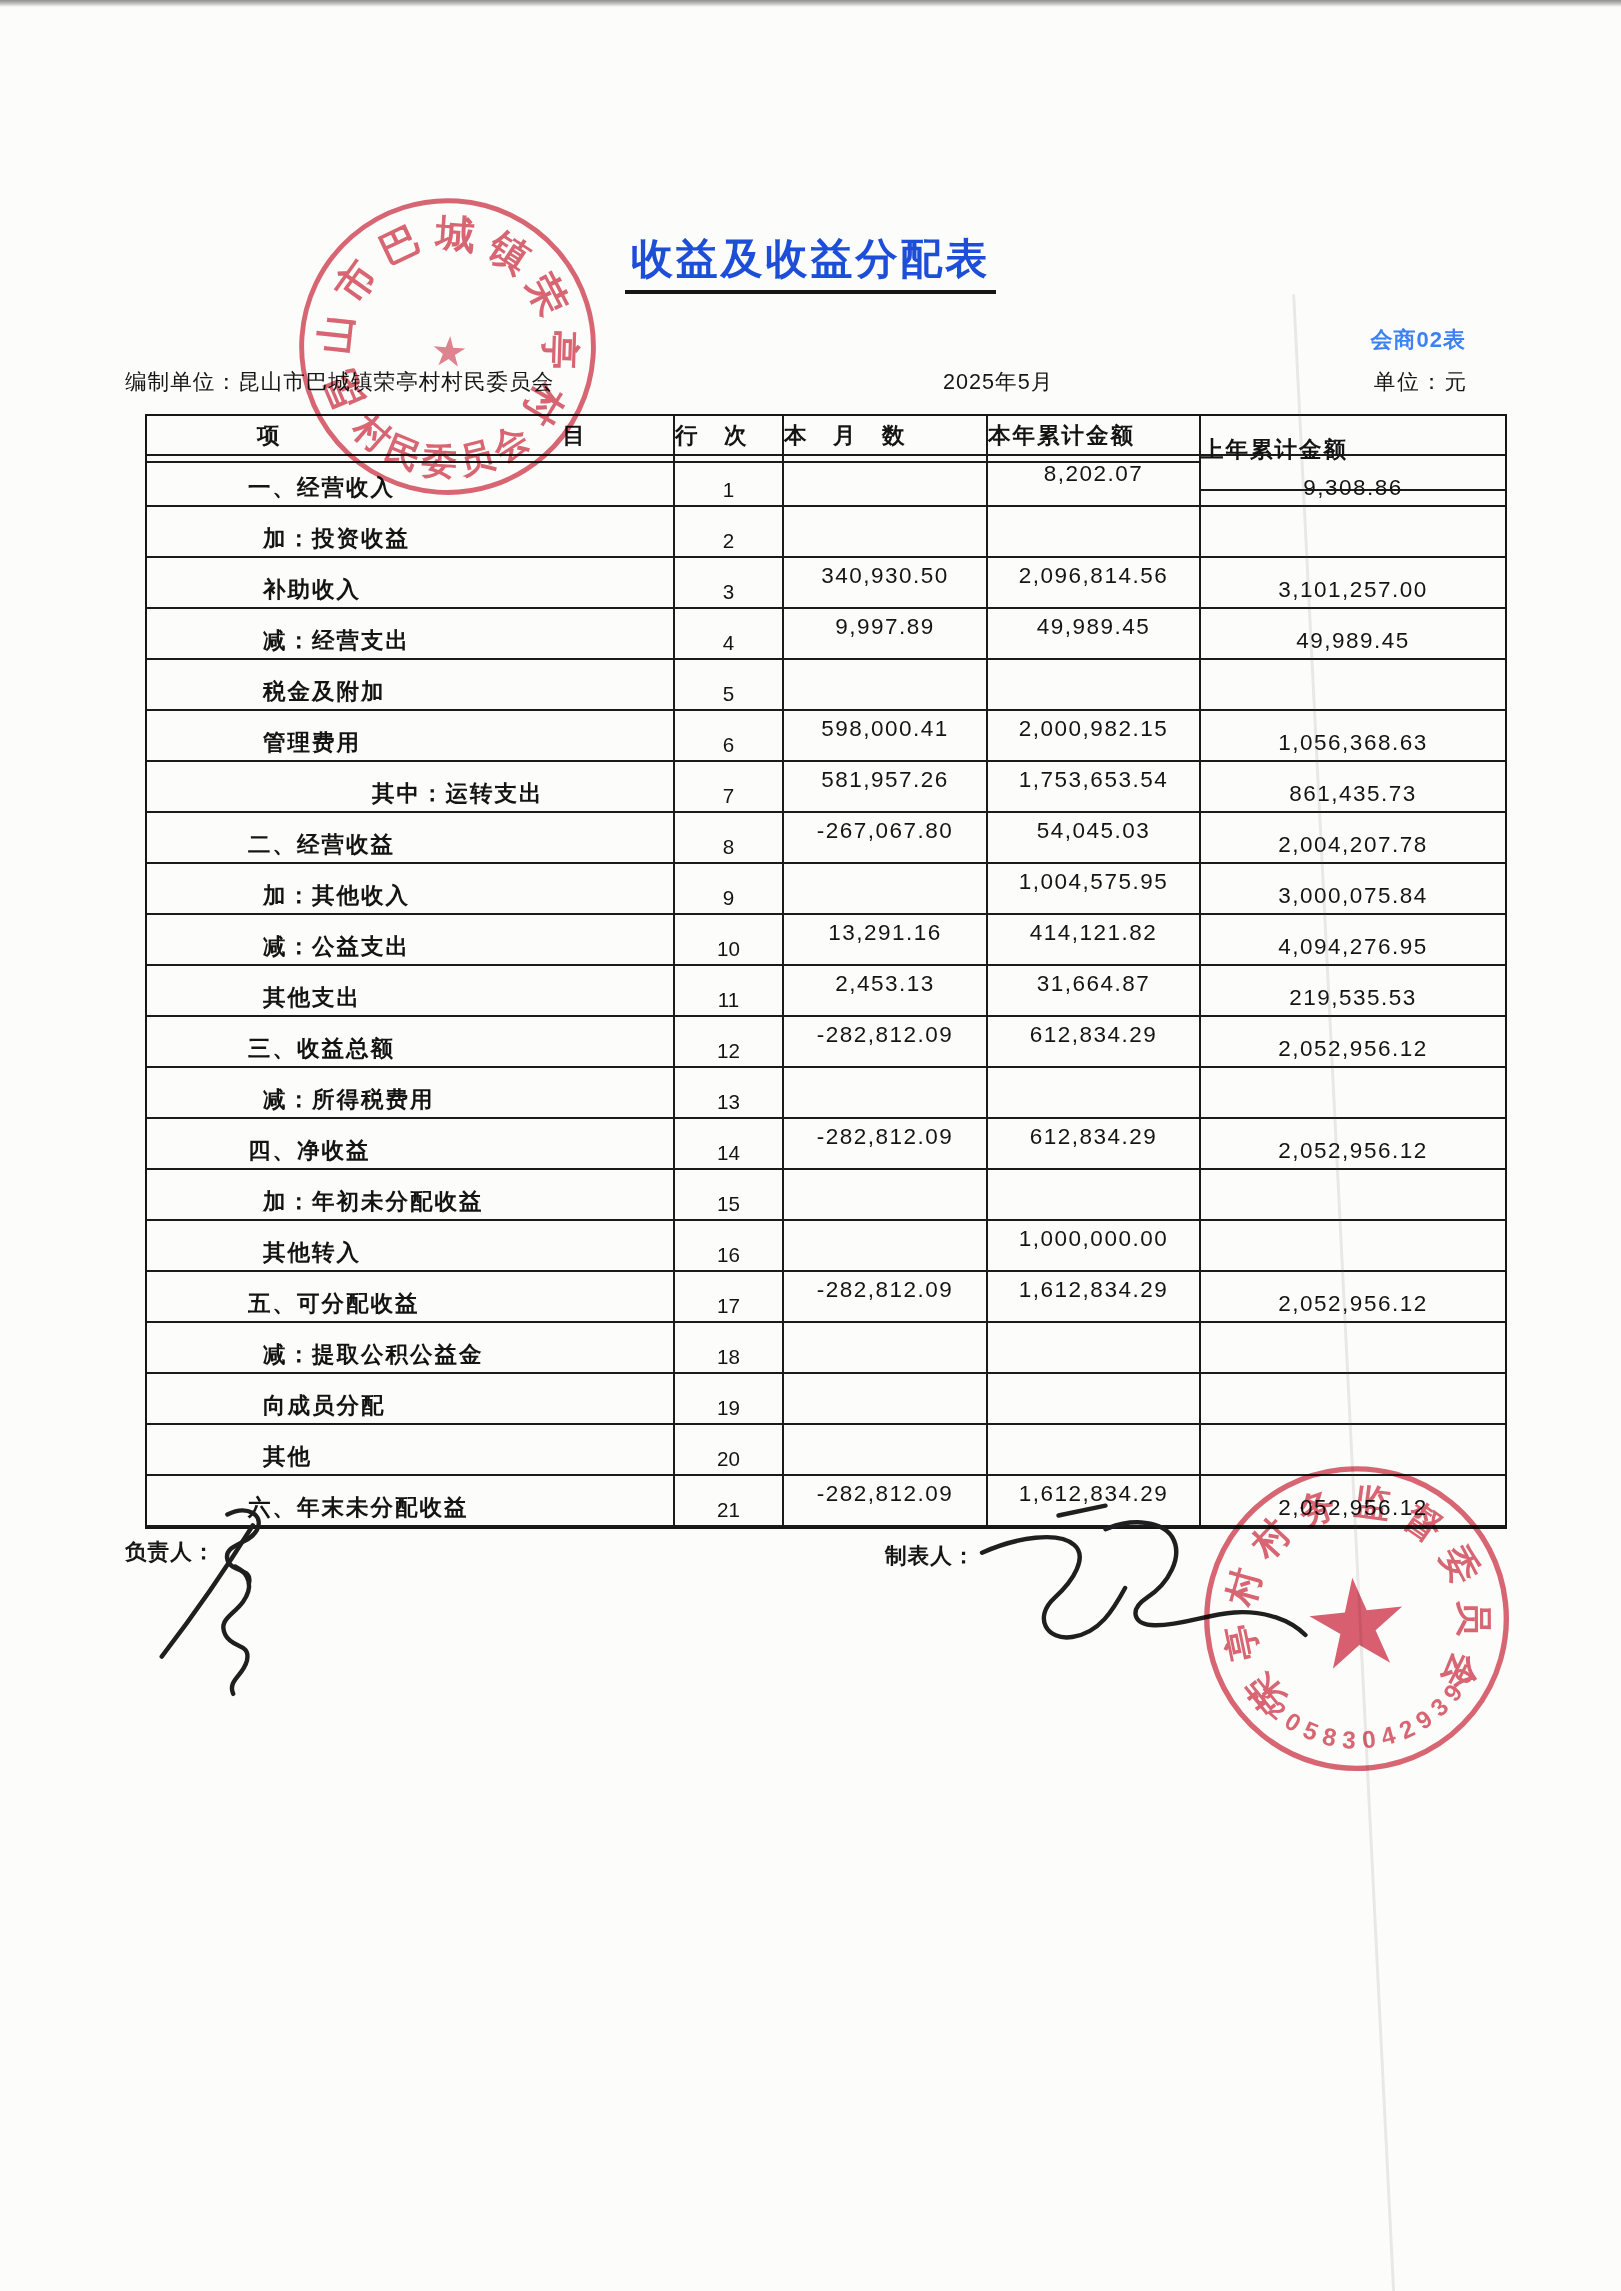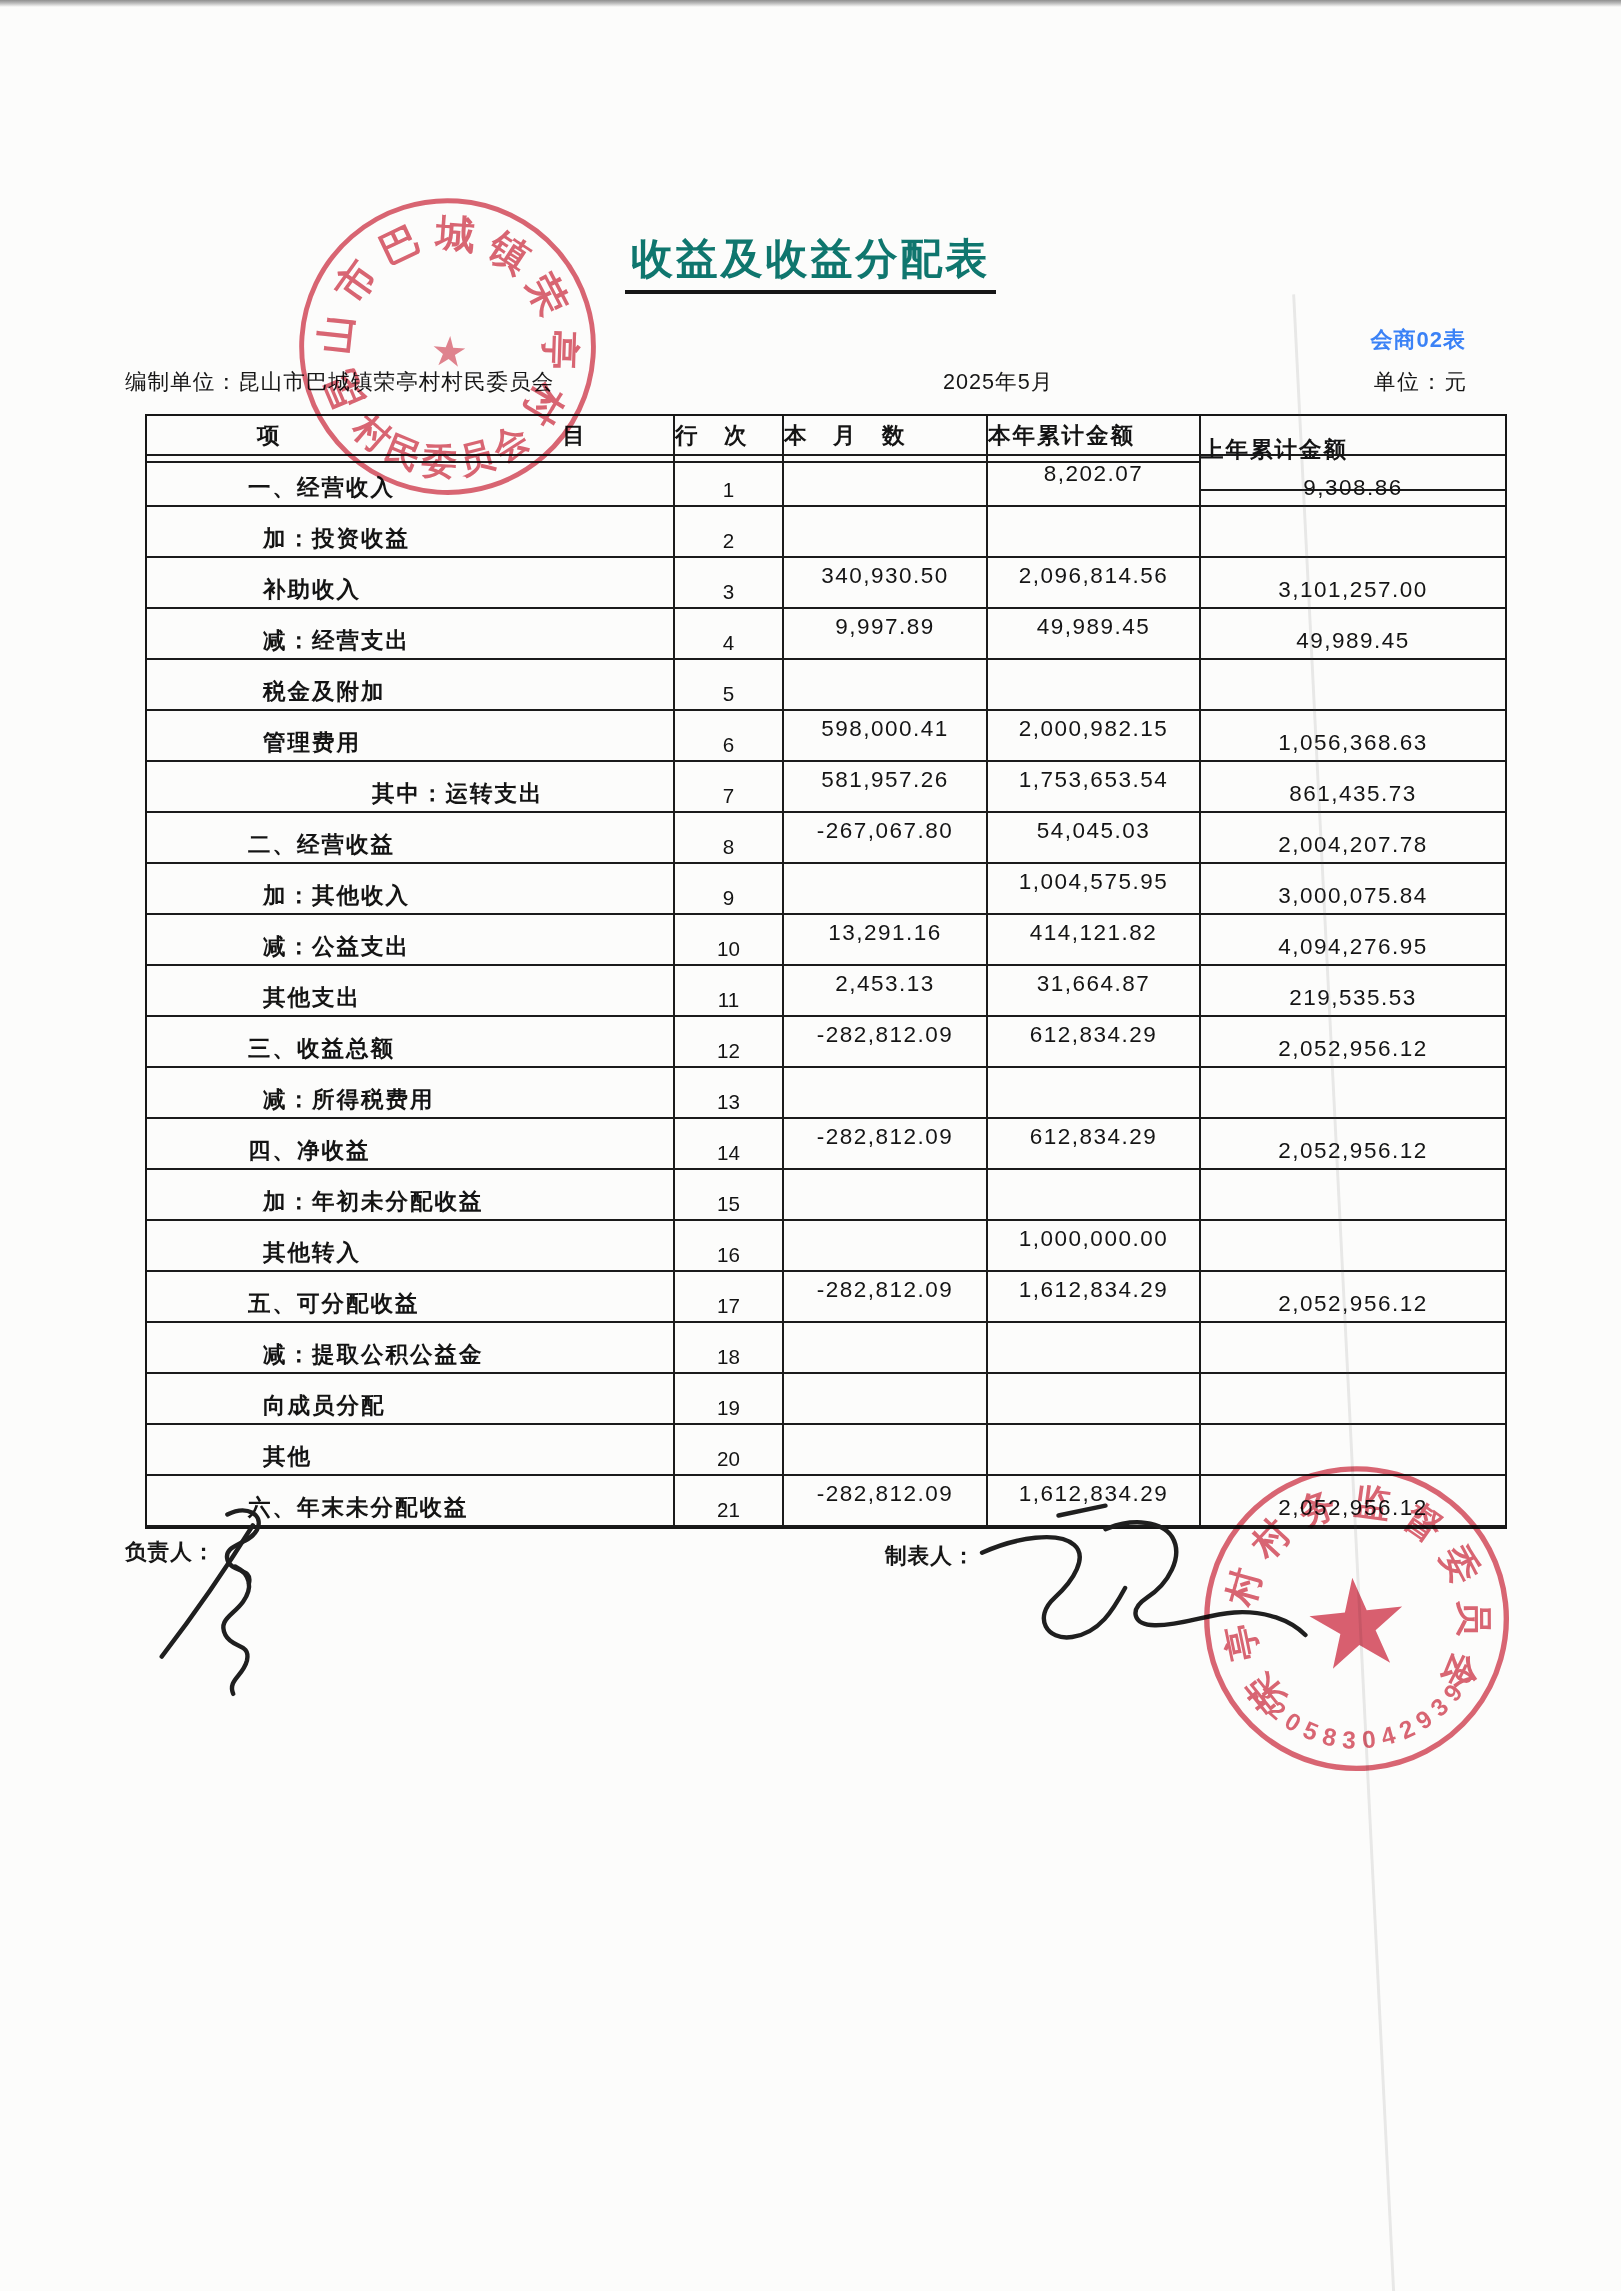--- a/index.html
+++ b/index.html
@@ -2,21 +2,21 @@
 <html><head>
 <meta charset="utf-8">
 <style>
   html,body{margin:0;padding:0;}
   body{width:1621px;height:2292px;background:#e9e9e9;font-family:"Liberation Sans","DejaVu Sans",sans-serif;}
   .page{position:absolute;top:0;left:0;width:1621px;height:2292px;background:#fcfcfb;overflow:hidden;}
   .top-edge{position:absolute;top:0;left:0;right:0;height:6.9px;
     background:linear-gradient(180deg,#474747 0%,#8f8f8f 45%,rgba(255,255,255,0) 100%);opacity:.6;}
 
   .title{position:absolute;top:231px;left:0;width:1621px;text-align:center;margin:0;}
-  .title span{display:inline-block;font-size:42px;font-weight:700;color:#0f766e;letter-spacing:2.9px;
+  .title span{display:inline-block;font-size:42px;font-weight:700;color:#1d4ed8;letter-spacing:2.9px;
     border-bottom:4.9px solid #171717;padding:0 5.9px 2.9px 5.9px;}
   .form-code{position:absolute;top:325px;right:155px;font-size:22px;font-weight:600;color:#3b82f6;letter-spacing:1px;}
   .meta{position:absolute;top:367px;left:0;width:1621px;height:29px;font-size:21.6px;font-weight:400;color:#161616;}
   .meta .prepared{position:absolute;left:125px;letter-spacing:1px;}
   .meta .period{position:absolute;left:943px;letter-spacing:1px;}
   .meta .unit{position:absolute;right:153px;letter-spacing:2px;}
 
   .tablewrap{position:absolute;top:414px;left:145px;}
   .grid{display:grid;grid-template-columns:528px 109px 204px 213px 304px;
     grid-template-rows:40px repeat(21,51px);border:2.9px solid #161616;background:transparent;}

